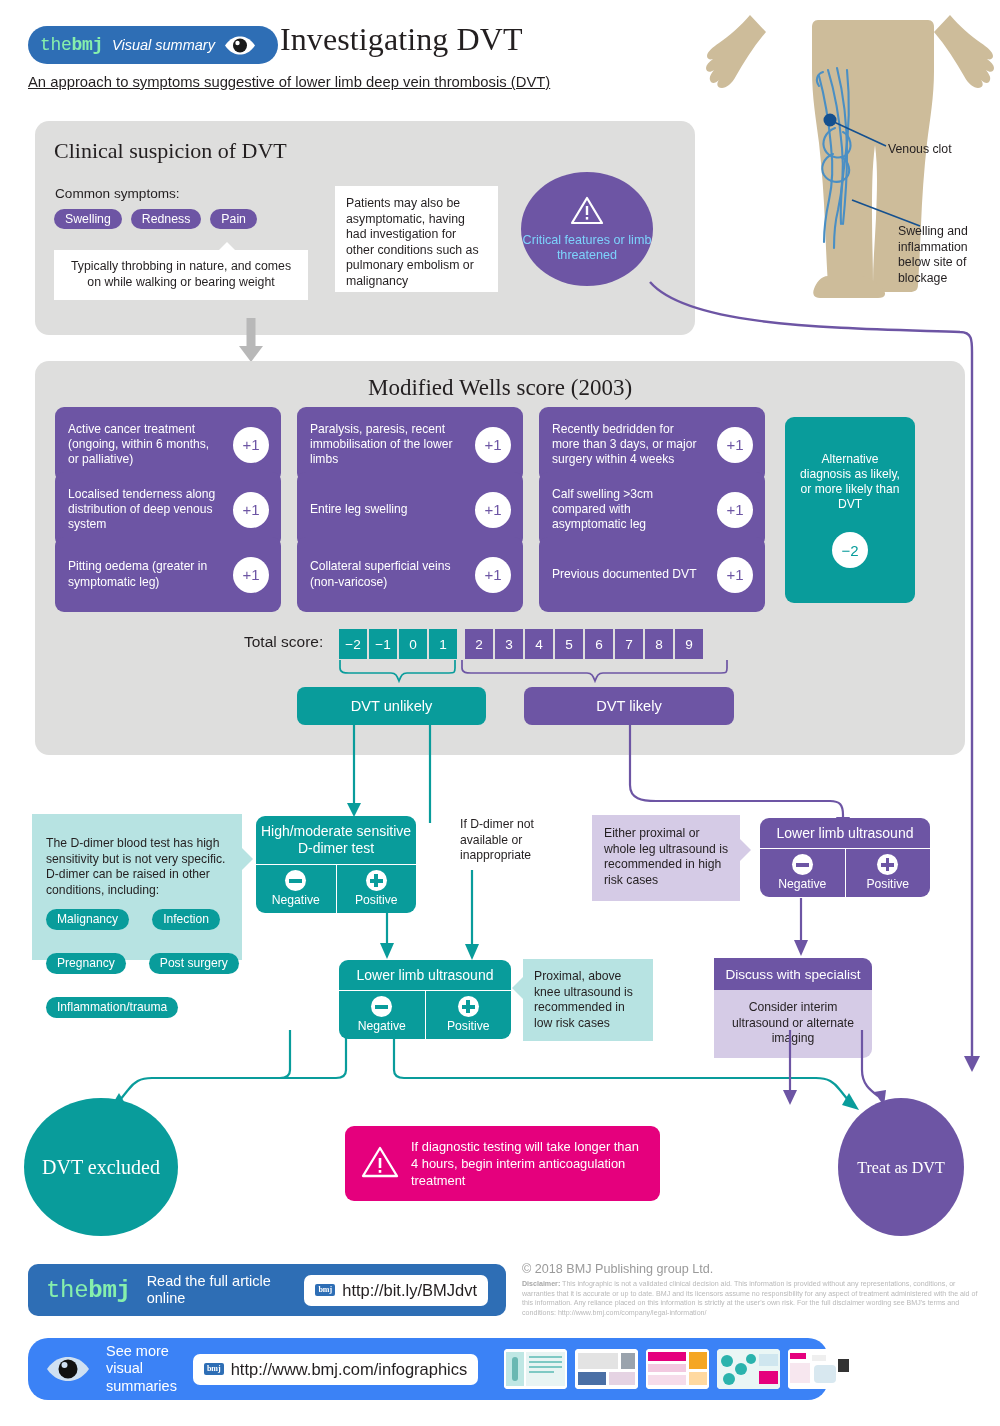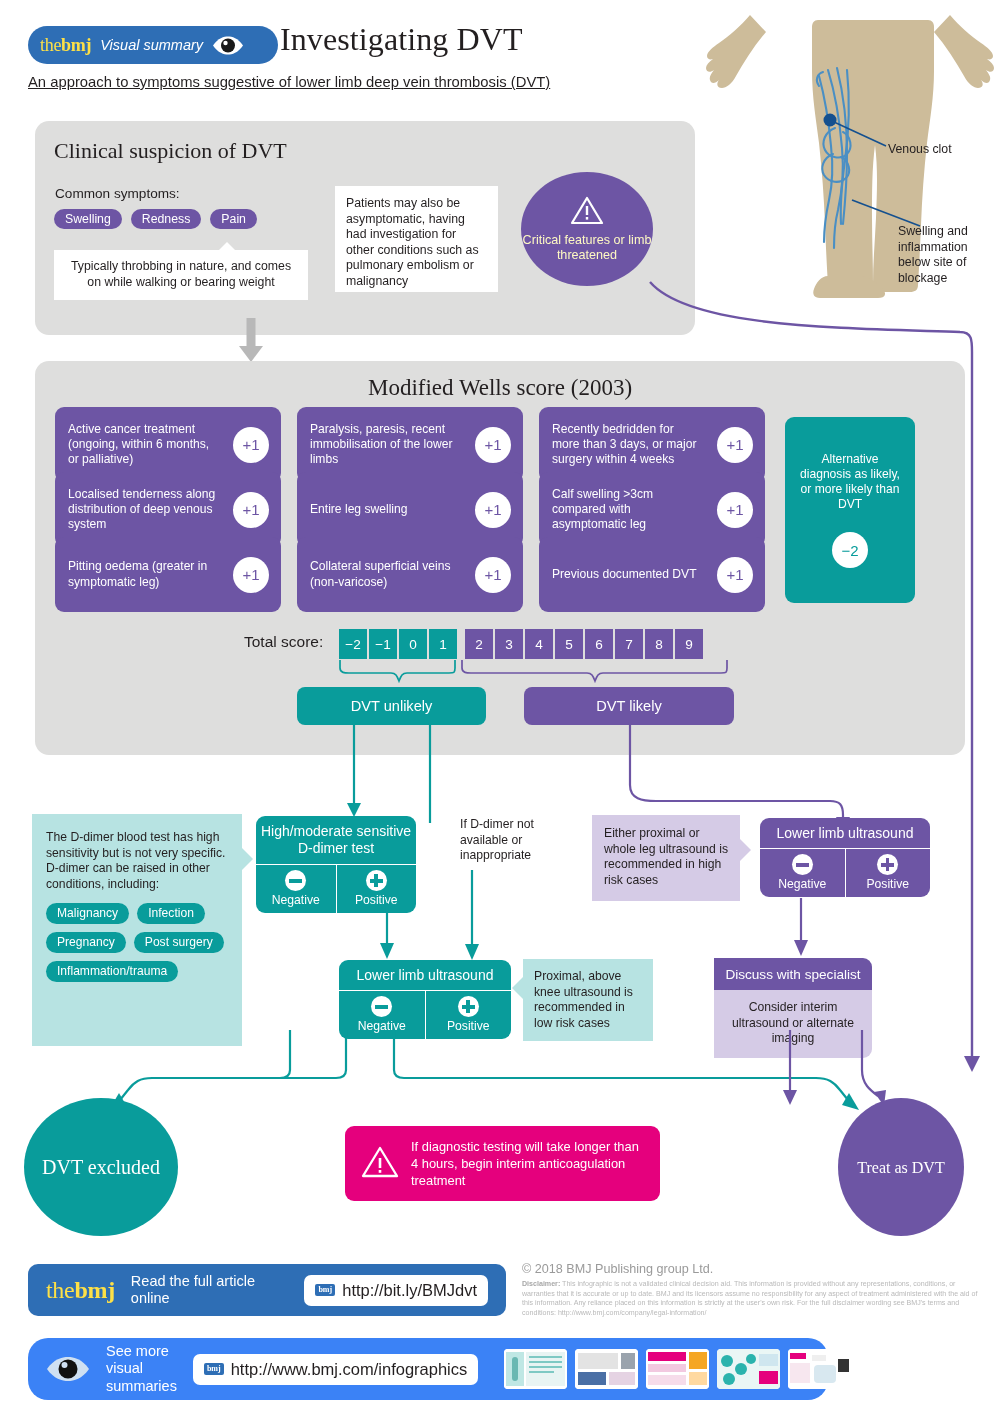--- a/index.html
+++ b/index.html
@@ -4,21 +4,21 @@
 <style>
   html,body{margin:0;padding:0;background:#ffffff;}
   body{width:1000px;height:1426px;position:relative;overflow:hidden;
        font-family:"Liberation Sans",sans-serif;color:#231f20;}
   .abs{position:absolute;box-sizing:border-box;}
   .serif{font-family:"Liberation Serif",serif;}
 
   
   #bmj-badge{left:28px;top:26px;width:250px;height:38px;background:#2E6EB5;border-radius:19px;
              display:flex;align-items:center;gap:9px;padding:0 12px;}
-  .bmj-word{color:#fde047;font-size:18px;letter-spacing:-.3px;font-family:Liberation Serif, serif;text-align:center;}
+  .bmj-word{color:#86efac;font-size:18px;letter-spacing:-.3px;font-family:Liberation Mono, monospace;text-align:center;}
   .bmj-word b{font-weight:bold;}
   #badge-vs{color:#fff;font-size:14.5px;font-style:italic;}
   .eye{width:32px;height:19px;position:relative;}
   .eye svg{display:block;}
   #main-title{left:280px;top:21px;font-size:32px;letter-spacing:.1px;}
   #subtitle{left:28px;top:74px;font-size:14.8px;color:#231f20;text-decoration:underline;}
 
   
   #leg-illus{left:700px;top:8px;width:300px;height:290px;}
   #lbl-clot{left:888px;top:142px;font-size:12.3px;}
@@ -30,21 +30,21 @@
   #common-symptoms{left:55px;top:186px;font-size:13.6px;}
   .pill{display:inline-flex;align-items:center;justify-content:center;background:#6D55A4;color:#fff;
         border-radius:11px;height:20px;padding:0 11px;font-size:12.3px;}
   #pills-row{left:54px;top:209px;display:flex;gap:9px;}
   #callout-pain{left:54px;top:250px;width:254px;background:#fff;padding:9px 10px 10px;font-size:12.3px;
                 line-height:15.5px;text-align:center;}
   #callout-pain .nub{position:absolute;top:-8px;left:164px;width:0;height:0;
         border-left:9px solid transparent;border-right:9px solid transparent;border-bottom:9px solid #fff;}
   #note-asympt{left:335px;top:186px;width:163px;height:106px;background:#fff;padding:10px 11px;font-size:12.3px;
                line-height:15.5px;}
-  #critical-circle{left:521px;top:172px;width:132px;height:114px;border-radius:50%;background:#6D55A4;color:#fef9c3;
+  #critical-circle{left:521px;top:172px;width:132px;height:114px;border-radius:50%;background:#6D55A4;color:#7dd3fc;
                    display:flex;flex-direction:column;align-items:center;justify-content:center;
                    font-size:12.6px;line-height:15px;text-align:center;}
   #critical-circle .warn{margin-bottom:4px;}
 
   
   #panel-wells{left:35px;top:361px;width:930px;height:394px;background:#dededd;border-radius:14px;}
   #wells-title{left:0;right:0;top:375px;text-align:center;font-size:23px;}
   .wcard{background:#6D55A4;border-radius:9px;color:#fff;padding:10px 62px 10px 13px;font-size:12.1px;
          line-height:15.2px;position:relative;}
   .wscore{position:absolute;right:12px;top:50%;transform:translateY(-50%);width:36px;height:36px;border-radius:50%;
@@ -68,25 +68,25 @@
   .sbox.t{background:#099C9B;}
   .sbox.p{background:#6D55A4;}
   #brace-teal{left:337px;top:659px;}
   #brace-purp{left:459px;top:659px;}
   #btn-unlikely{left:297px;top:687px;width:189px;height:38px;background:#099C9B;border-radius:8px;color:#fff;
                 display:flex;align-items:center;justify-content:center;font-size:14.6px;}
   #btn-likely{left:524px;top:687px;width:210px;height:38px;background:#6D55A4;border-radius:8px;color:#fff;
               display:flex;align-items:center;justify-content:center;font-size:14.6px;}
 
   
-  #ddimer-info{left:32px;top:814px;width:210px;height:232px;background:#b7e3e2;padding:16px 14px;font-size:12.2px;
+  #ddimer-info{left:32px;top:814px;width:210px;height:146px;background:#b7e3e2;padding:22px 14px;font-size:12.2px;
                line-height:15.6px;}
   #ddimer-info .nub{position:absolute;right:-11px;top:34px;width:0;height:0;border-top:11px solid transparent;
         border-bottom:11px solid transparent;border-left:11px solid #b7e3e2;}
-  #ddimer-pills{margin-top:11px;display:flex;flex-wrap:wrap;gap:8px;width:196px;}
+  #ddimer-pills{margin-top:11px;display:flex;flex-wrap:wrap;gap:23px;width:196px;}
   .tpill{display:inline-flex;align-items:center;justify-content:center;background:#099C9B;color:#fff;
          border-radius:11px;height:21px;padding:0 11px;font-size:12.1px;}
 
   .testbox{border-radius:9px;overflow:hidden;color:#fff;}
   .testbox .head{display:flex;align-items:center;justify-content:center;text-align:center;font-size:14px;
                  line-height:17px;}
   .testbox .row{display:flex;border-top:1px solid #fff;}
   .testbox .half{flex:1;display:flex;flex-direction:column;align-items:center;justify-content:center;
                  gap:2px;padding:5px 0 6px;font-size:12.2px;}
   .testbox .half+.half{border-left:1px solid #fff;}

